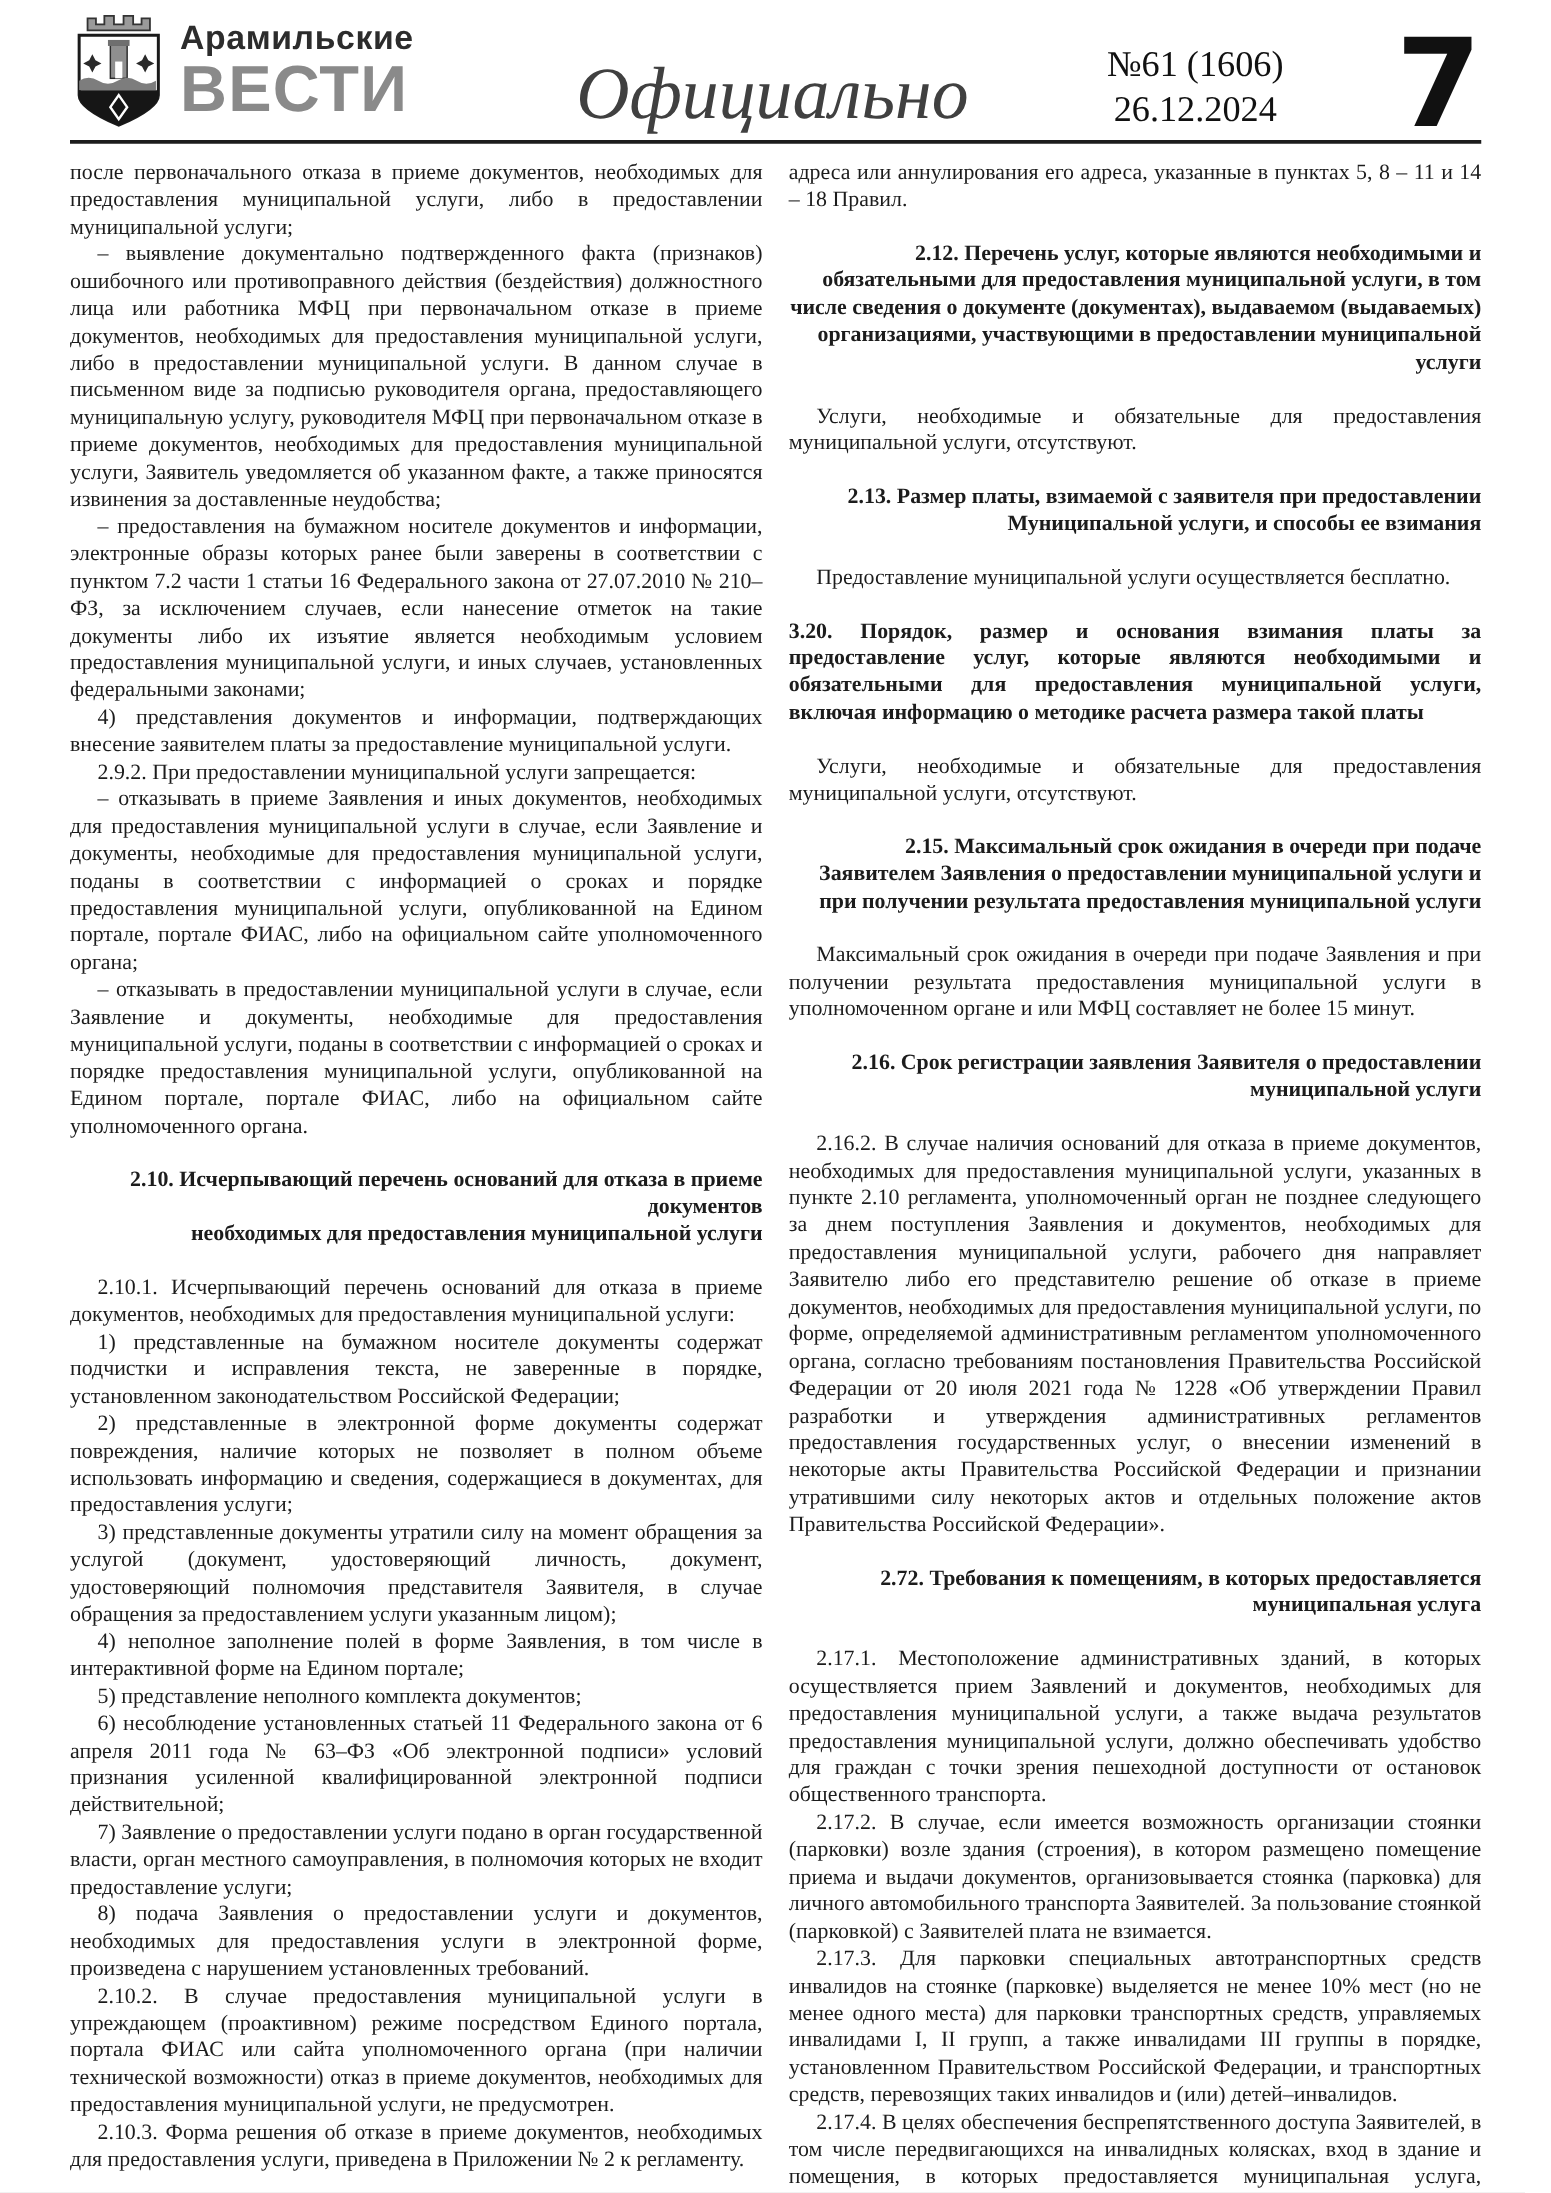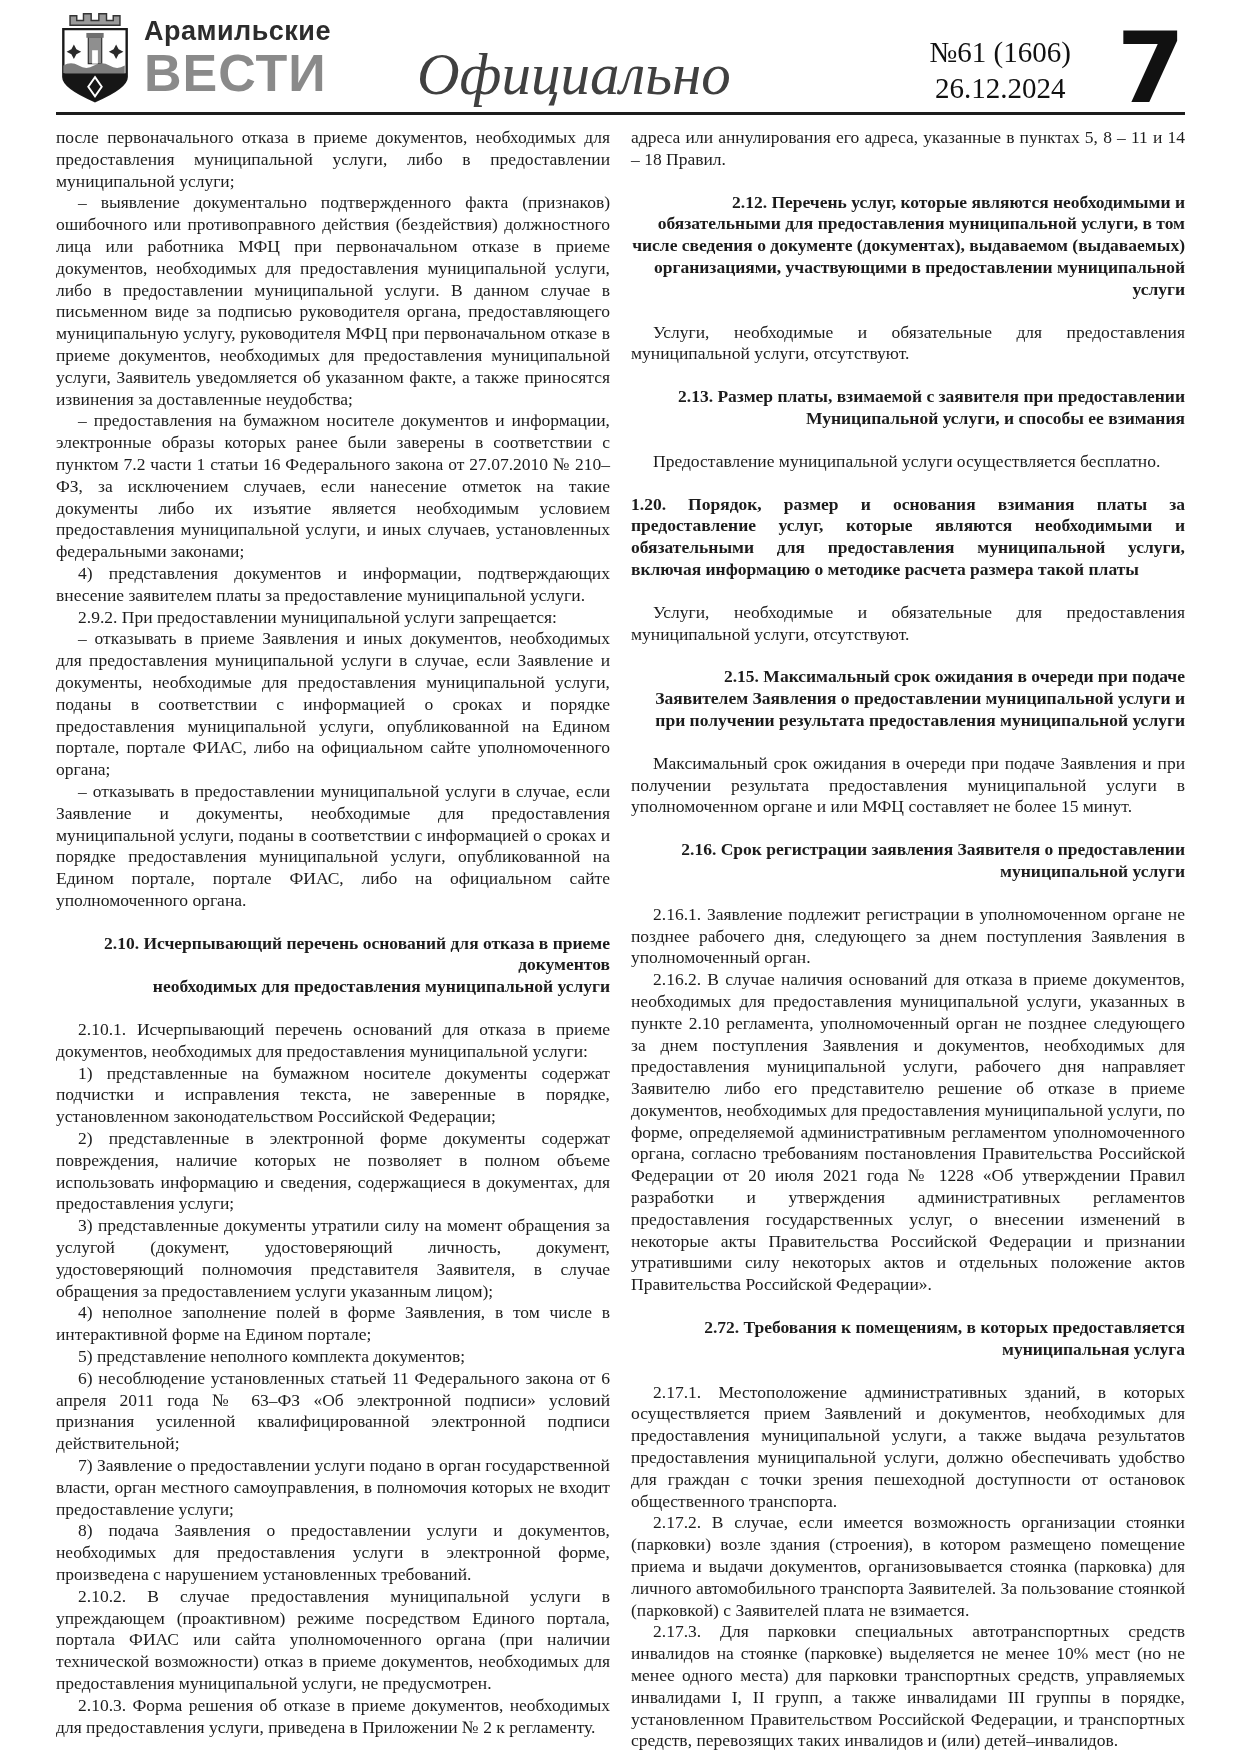--- a/index.html
+++ b/index.html
@@ -12,20 +12,21 @@
     font-family:"Liberation Serif", serif;
     color:#1c1c1c;
   }
   
   .header{
     display:flex;
     align-items:flex-end;
     padding:40px 56px 0 56px;
     height:108px;
     box-sizing:border-box;
+    gap:44px;
   }
   .brand{display:flex;align-items:center;gap:10px;}
   .crest{flex:0 0 auto;}
   .brand-text{display:flex;flex-direction:column;line-height:1;}
   .brand-top{
     font-family:"Liberation Sans", sans-serif;
     font-weight:bold;font-size:27px;color:#2c2c2c;letter-spacing:0.5px;
   }
   .brand-bottom{
     font-family:"Liberation Sans", sans-serif;
@@ -156,26 +157,25 @@
         <div class="blk p">8) подача Заявления о предоставлении услуги и документов, необходимых для предоставления услуги в электронной форме, произведена с нарушением установленных требований.</div>
         <div class="blk p">2.10.2. В случае предоставления муниципальной услуги в упреждающем (проактивном) режиме посредством Единого портала, портала ФИАС или сайта уполномоченного органа (при наличии технической возможности) отказ в приеме документов, необходимых для предоставления муниципальной услуги, не предусмотрен.</div>
         <div class="blk p">2.10.3. Форма решения об отказе в приеме документов, необходимых для предоставления услуги, приведена в Приложении № 2 к регламенту.</div>
       </div>
     <div class="col" id="col-right">
         <div class="blk pc">адреса или аннулирования его адреса, указанные в пунктах 5, 8 – 11 и 14 – 18 Правил.</div>
         <div class="blk h">2.12. Перечень услуг, которые являются необходимыми и обязательными для предоставления муниципальной услуги, в том числе сведения о документе (документах), выдаваемом (выдаваемых) организациями, участвующими в предоставлении муниципальной услуги</div>
         <div class="blk p">Услуги, необходимые и обязательные для предоставления муниципальной услуги, отсутствуют.</div>
         <div class="blk h">2.13. Размер платы, взимаемой с заявителя при предоставлении Муниципальной услуги, и способы ее взимания</div>
         <div class="blk p">Предоставление муниципальной услуги осуществляется бесплатно.</div>
-        <div class="blk hj">1.20. Порядок, размер и основания взимания платы за предоставление услуг, которые являются необходимыми и обязательными для предоставления муниципальной услуги, включая информацию о методике расчета размера такой платы</div>
+        <div class="blk hj">3.20. Порядок, размер и основания взимания платы за предоставление услуг, которые являются необходимыми и обязательными для предоставления муниципальной услуги, включая информацию о методике расчета размера такой платы</div>
         <div class="blk p">Услуги, необходимые и обязательные для предоставления муниципальной услуги, отсутствуют.</div>
         <div class="blk h">2.15. Максимальный срок ожидания в очереди при подаче Заявителем Заявления о предоставлении муниципальной услуги и при получении результата предоставления муниципальной услуги</div>
         <div class="blk p">Максимальный срок ожидания в очереди при подаче Заявления и при получении результата предоставления муниципальной услуги в уполномоченном органе и или МФЦ составляет не более 15 минут.</div>
         <div class="blk h">2.16. Срок регистрации заявления Заявителя о предоставлении муниципальной услуги</div>
-        <div class="blk p">2.16.1. Заявление подлежит регистрации в уполномоченном органе не позднее рабочего дня, следующего за днем поступления Заявления в уполномоченный орган.</div>
         <div class="blk p">2.16.2. В случае наличия оснований для отказа в приеме документов, необходимых для предоставления муниципальной услуги, указанных в пункте 2.10 регламента, уполномоченный орган не позднее следующего за днем поступления Заявления и документов, необходимых для предоставления муниципальной услуги, рабочего дня направляет Заявителю либо его представителю решение об отказе в приеме документов, необходимых для предоставления муниципальной услуги, по форме, определяемой административным регламентом уполномоченного органа, согласно требованиям постановления Правительства Российской Федерации от 20 июля 2021 года № 1228 «Об утверждении Правил разработки и утверждения административных регламентов предоставления государственных услуг, о внесении изменений в некоторые акты Правительства Российской Федерации и признании утратившими силу некоторых актов и отдельных положение актов Правительства Российской Федерации».</div>
         <div class="blk h">2.72. Требования к помещениям, в которых предоставляется муниципальная услуга</div>
         <div class="blk p">2.17.1. Местоположение административных зданий, в которых осуществляется прием Заявлений и документов, необходимых для предоставления муниципальной услуги, а также выдача результатов предоставления муниципальной услуги, должно обеспечивать удобство для граждан с точки зрения пешеходной доступности от остановок общественного транспорта.</div>
         <div class="blk p">2.17.2. В случае, если имеется возможность организации стоянки (парковки) возле здания (строения), в котором размещено помещение приема и выдачи документов, организовывается стоянка (парковка) для личного автомобильного транспорта Заявителей. За пользование стоянкой (парковкой) с Заявителей плата не взимается.</div>
         <div class="blk p">2.17.3. Для парковки специальных автотранспортных средств инвалидов на стоянке (парковке) выделяется не менее 10% мест (но не менее одного места) для парковки транспортных средств, управляемых инвалидами I, II групп, а также инвалидами III группы в порядке, установленном Правительством Российской Федерации, и транспортных средств, перевозящих таких инвалидов и (или) детей–инвалидов.</div>
         <div class="blk p">2.17.4. В целях обеспечения беспрепятственного доступа Заявителей, в том числе передвигающихся на инвалидных колясках, вход в здание и помещения, в которых предоставляется муниципальная услуга, оборудуется пандусами, поручнями, тактильными (контрастными) предупреждающими элементами, иными специальными приспособлениями, позволяющими обеспечить беспрепятственный доступ и передвижение инвалидов, в соответствии с законодательством Российской Федерации о социальной защите инвалидов.</div>
       </div>
   </div>
 
 </div>

